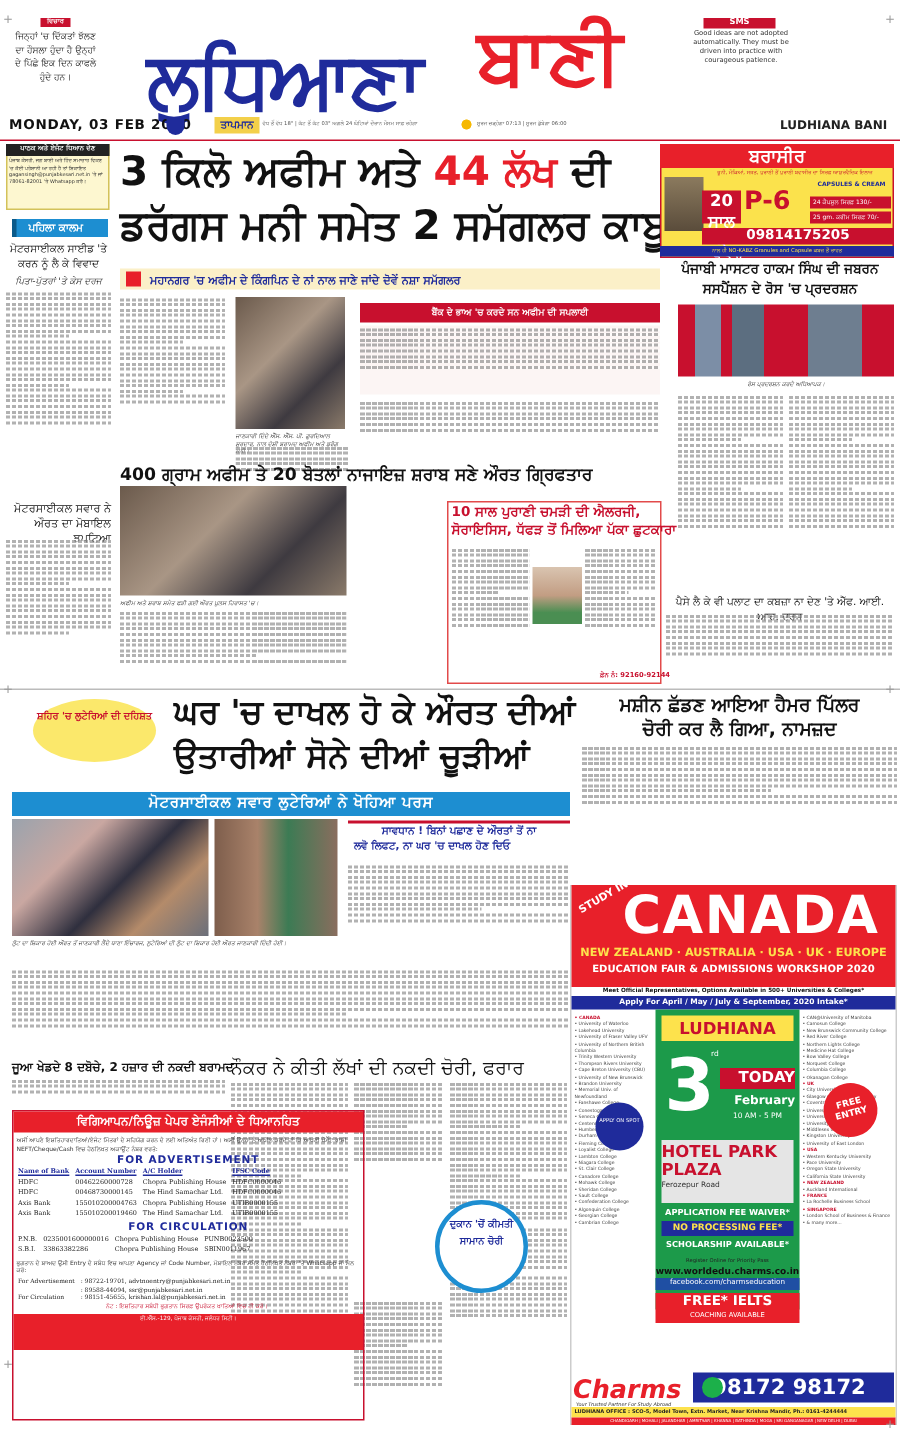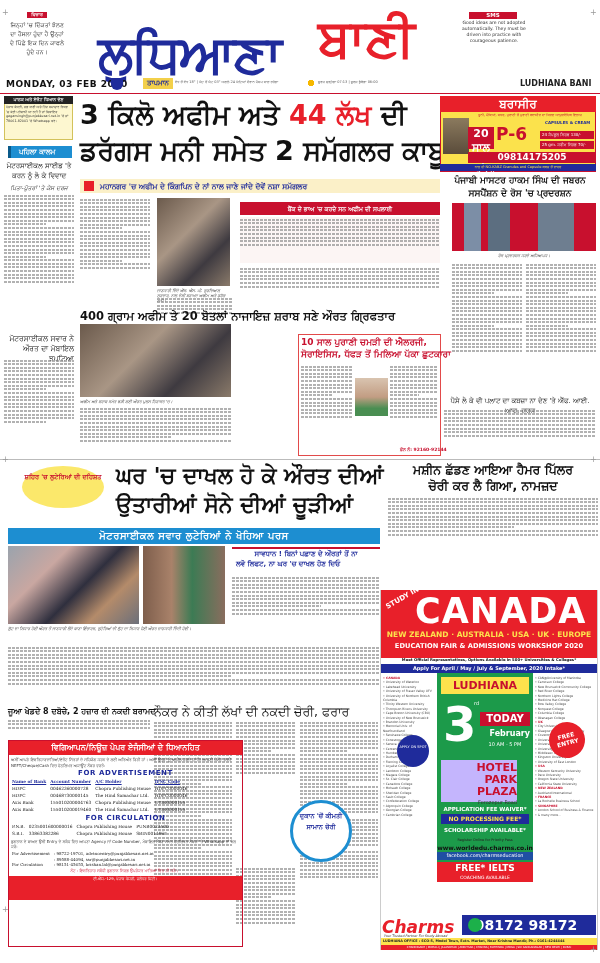--- a/index.html
+++ b/index.html
@@ -133,24 +133,24 @@
 #can-countries{left:381px;top:630px;width:216px;text-align:center;font-size:7.5px;color:#fde24c;font-weight:bold}
 #can-fair{left:381px;top:642px;width:216px;text-align:center;font-size:6.7px;color:#fff;font-weight:bold}
 #can-meet{left:381px;top:657px;width:216px;text-align:center;font-size:3.8px;font-weight:bold;color:#111}
 #can-apply{left:381px;top:664px;width:216px;height:9px;background:#1f2b9b;color:#fff;font-size:5px;text-align:center;line-height:9px;font-weight:bold}
 #can-list-l{left:383px;top:676px;width:50px;height:200px;font-size:3px;line-height:4.4px;color:#444;overflow:hidden}
 #can-list-r{left:535px;top:676px;width:60px;height:210px;font-size:3px;line-height:4.4px;color:#444;overflow:hidden}
 #can-green{left:437px;top:673px;width:96px;height:200px;background:#1c9a4a}
 #can-city{left:441px;top:677px;width:88px;height:17px;background:#fde24c;color:#c8102e;font-size:11px;line-height:17px;text-align:center;font-weight:bold}
 #can-3{left:443px;top:697px;font-size:48px;color:#fff;font-weight:bold;line-height:54px}
 #can-rd{left:474px;top:700px;font-size:5px;color:#fff}
-#can-today{left:480px;top:712px;width:50px;height:14px;background:#c8102e;color:#fff;font-size:10px;line-height:14px;text-align:center;font-weight:bold}
+#can-today{left:480px;top:712px;width:50px;height:14px;background:#c8102e;color:#fff;font-size:10px;line-height:14px;text-align:right;font-weight:bold}
 #can-month{left:480px;top:729px;width:50px;color:#fff;font-size:8px;text-align:right;font-weight:bold}
 #can-time{left:480px;top:741px;width:50px;color:#fff;font-size:5px;text-align:center}
-#can-venue{left:441px;top:760px;width:76px;height:42px;background:#c4b5fd;text-align:right;color:#c8102e}
+#can-venue{left:441px;top:760px;width:88px;height:42px;background:#e5e5e5;text-align:left;color:#c8102e}
 #can-venue-name{font-size:11px;line-height:12px;font-weight:bold;display:block;padding-top:2px}
 #can-venue-road{font-size:5px;line-height:8px;color:#333;display:block}
 #can-waiver{left:437px;top:806px;width:96px;text-align:center;color:#fff;font-size:5.5px;font-weight:bold}
 #can-nofee{left:441px;top:814px;width:88px;height:10px;background:#1f2b9b;color:#fde24c;font-size:6px;line-height:10px;text-align:center;font-weight:bold}
 #can-scholar{left:437px;top:827px;width:96px;text-align:center;color:#fff;font-size:5.5px;font-weight:bold}
 #can-apply-badge{left:397px;top:735px;width:32px;height:32px;border-radius:50%;background:#1f2b9b;color:#fff;font-size:3.5px;text-align:center;padding-top:10px}
 #can-free{left:549px;top:722px;width:36px;height:36px;border-radius:50%;background:#e8202a;color:#fff;font-size:6px;text-align:center;padding-top:10px;font-weight:bold;transform:rotate(-15deg)}
 #can-register{left:437px;top:838px;width:96px;text-align:center;font-size:3.5px;color:#222}
 #can-web{left:437px;top:844px;width:96px;text-align:center;font-size:6px;color:#111;font-weight:bold}
 #can-fb{left:437px;top:852px;width:96px;height:8px;background:#1f4fa3;color:#fff;font-size:4.8px;text-align:center;line-height:8px}

